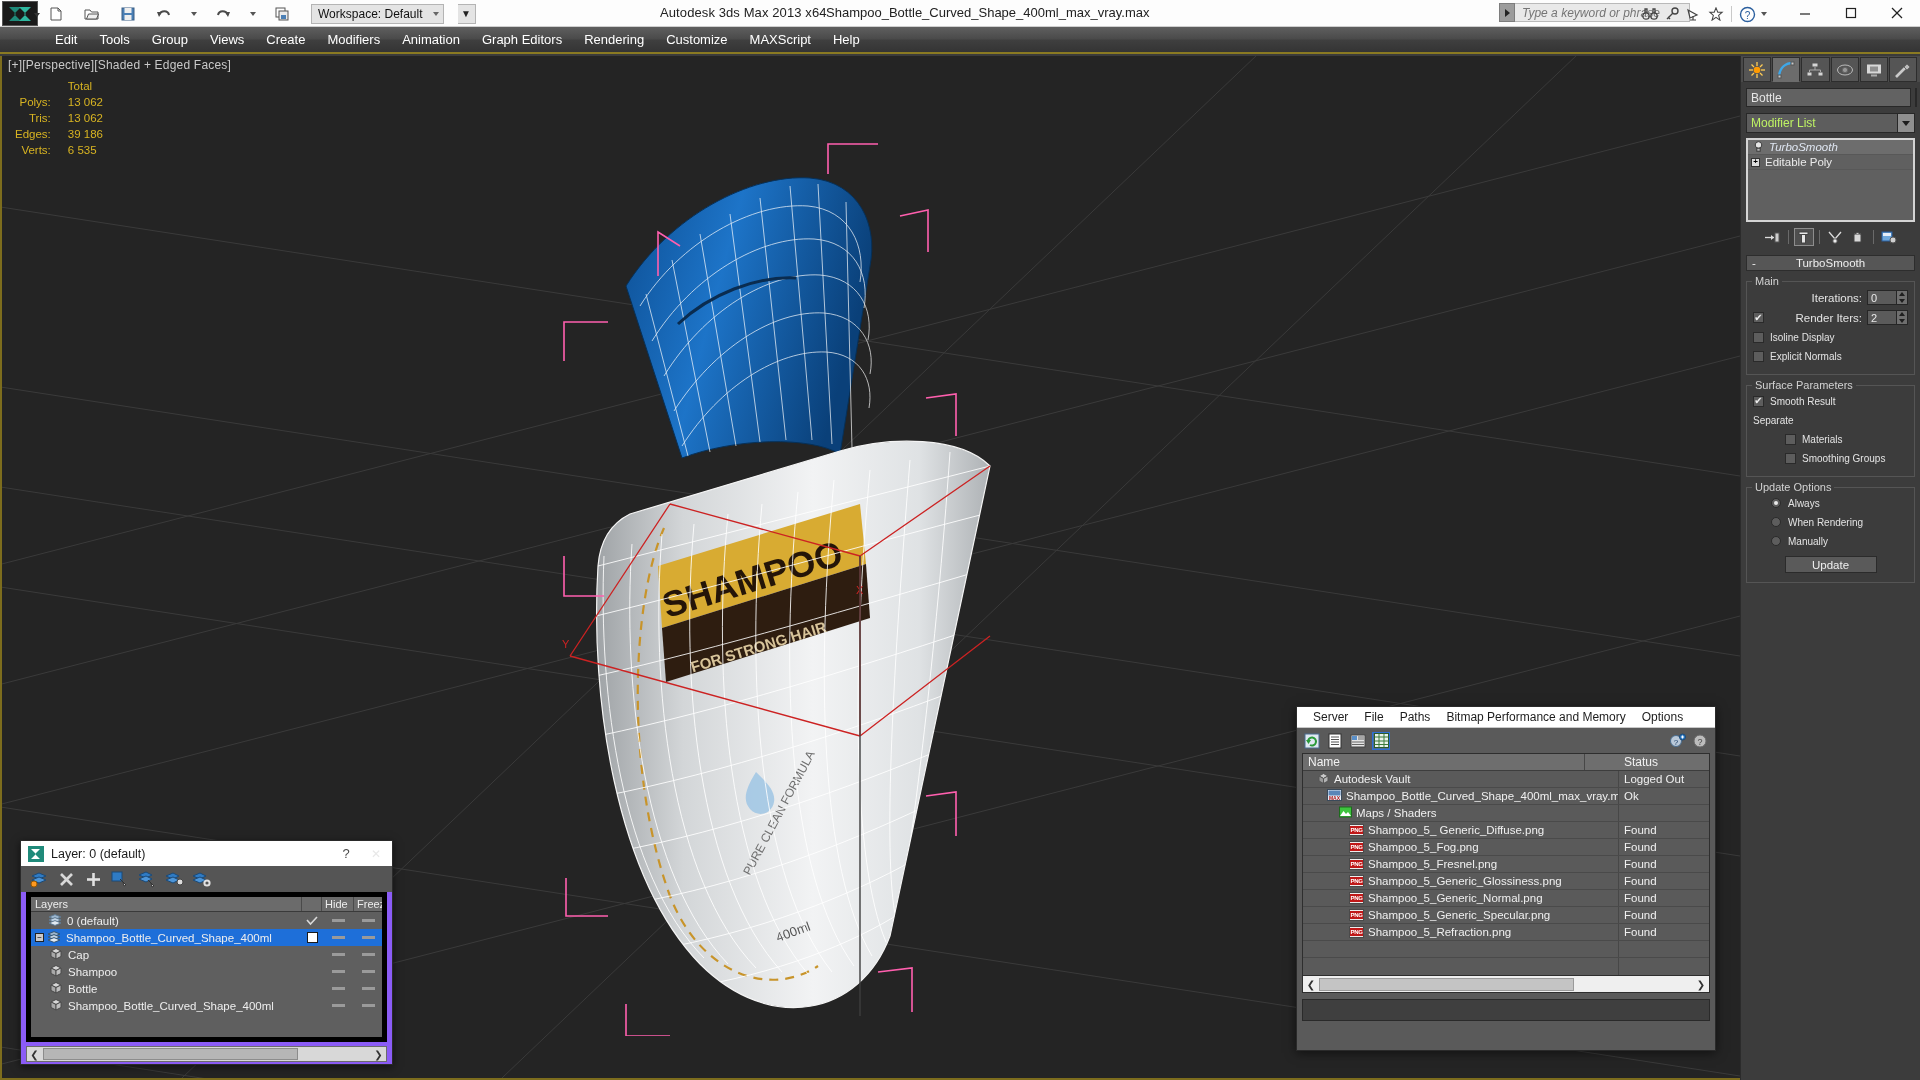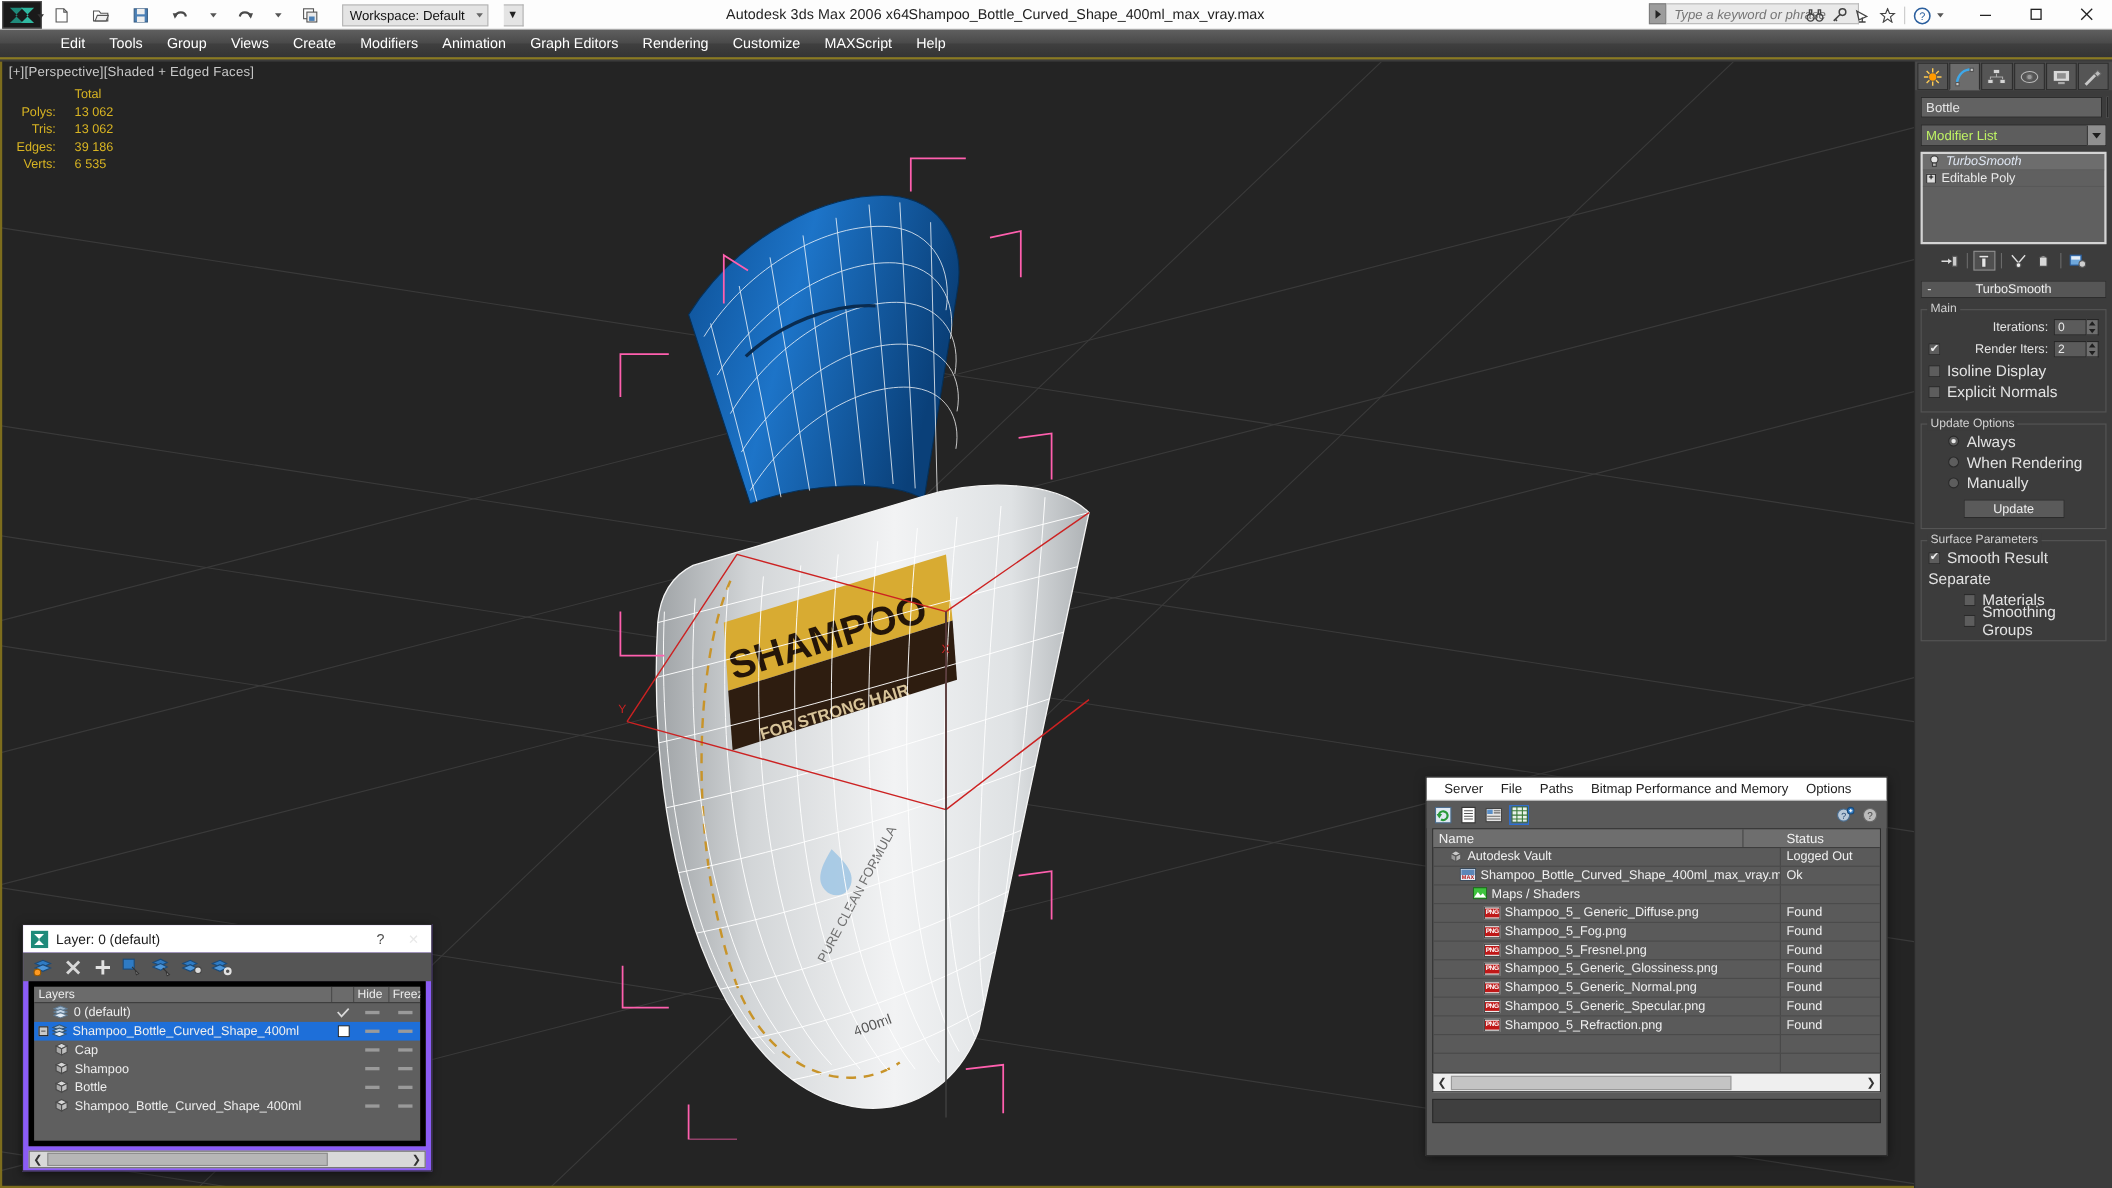--- a/index.html
+++ b/index.html
@@ -107,21 +107,21 @@
     display:flex;flex-direction:column;align-items:center;justify-content:space-around; }
   .spinbtns i { width:0;height:0;border-left:3px solid transparent;border-right:3px solid transparent; }
   .spinbtns i.u { border-bottom:4px solid #1f1f1f; }
   .spinbtns i.d { border-top:4px solid #1f1f1f; }
   .chk { width:11px;height:11px;background:#5d5d5d;border:1px solid #2a2a2a;display:inline-flex;
     align-items:center;justify-content:center;margin-right:6px;cursor:pointer;flex:none; }
   .chk.on::after { content:"✔"; font-size:10px; color:#efefef; line-height:1; }
   .rad { width:10px;height:10px;border-radius:50%;background:#5d5d5d;border:1px solid #2a2a2a;
     margin-right:7px;display:inline-flex;align-items:center;justify-content:center;cursor:pointer;flex:none; }
   .rad.on::after { content:""; width:4px;height:4px;border-radius:50%;background:#e9e9e9; }
-  .lrow { display:flex; align-items:center; height:16px; font-size:14px; color:#e3e3e3; margin-bottom:3px; }
+  .lrow { display:flex; align-items:center; height:16px; font-size:10px; color:#e3e3e3; margin-bottom:3px; }
   .updbtn { width:92px;height:17px;margin:7px auto 2px auto; background:#5a5a5a;border:1px solid #2b2b2b;
     display:flex;align-items:center;justify-content:center;font-size:11.5px;color:#efefef;cursor:pointer; }
 
   
   .layerdlg { position:absolute; left:20px; top:840px; width:373px; height:225px;
     background:#8b5cf6; border:1px solid #2a2a2a; box-shadow:0 2px 8px rgba(0,0,0,.55); z-index:20; }
   .ld-title { height:25px; background:#fff; display:flex; align-items:center; padding-left:7px; }
   .ld-title .tt { font-size:12.5px; color:#1c1c1c; margin-left:7px; }
   .ld-title .sp { flex:1; }
   .ld-q { width:28px;height:24px;display:flex;align-items:center;justify-content:center;
@@ -243,21 +243,21 @@
             <rect x="7" y="9" width="5" height="4" fill="#4a7fb5"></rect>
           </svg>
       </div>
       <div class="wsbox">
         <span>Workspace: Default</span>
         <i class="ws-caret"></i>
       </div>
       <div class="ws-drop">▼</div>
     </div>
 
-    <div class="title-app">Autodesk 3ds Max  2006 x64</div>
+    <div class="title-app">Autodesk 3ds Max  2013 x64</div>
     <div class="title-file">Shampoo_Bottle_Curved_Shape_400ml_max_vray.max</div>
 
     <div class="searchwrap">
       <div class="search-arrow">
           <i></i>
         </div>
       <input class="search-input" placeholder="Type a keyword or phrase" style="">
     </div>
 
     <div class="tb-icons">
@@ -646,53 +646,53 @@
           <span class="chk"></span>
           <span>Isoline Display</span>
         </div>
         <div class="lrow">
           <span class="chk"></span>
           <span>Explicit Normals</span>
         </div>
       </div>
 
       <div class="group">
+        <span class="gtitle">Surface Parameters</span>
+        <div class="lrow">
+          <span class="chk on"></span>
+          <span>Smooth Result</span>
+        </div>
+        <div class="lrow">
+          <span>Separate</span>
+        </div>
+        <div class="lrow" style="padding-left:32px">
+          <span class="chk"></span>
+          <span>Materials</span>
+        </div>
+        <div class="lrow" style="padding-left:32px">
+          <span class="chk"></span>
+          <span>Smoothing Groups</span>
+        </div>
+      </div>
+
+      <div class="group">
         <span class="gtitle">Update Options</span>
         <div class="lrow" style="padding-left:18px">
           <span class="rad on"></span>
           <span>Always</span>
         </div>
         <div class="lrow" style="padding-left:18px">
           <span class="rad"></span>
           <span>When Rendering</span>
         </div>
         <div class="lrow" style="padding-left:18px">
           <span class="rad"></span>
           <span>Manually</span>
         </div>
         <div class="updbtn">Update</div>
-      </div>
-
-      <div class="group">
-        <span class="gtitle">Surface Parameters</span>
-        <div class="lrow">
-          <span class="chk on"></span>
-          <span>Smooth Result</span>
-        </div>
-        <div class="lrow">
-          <span>Separate</span>
-        </div>
-        <div class="lrow" style="padding-left:32px">
-          <span class="chk"></span>
-          <span>Materials</span>
-        </div>
-        <div class="lrow" style="padding-left:32px">
-          <span class="chk"></span>
-          <span>Smoothing Groups</span>
-        </div>
       </div>
     </div>
   </div>
 
   <div class="layerdlg">
     <div class="ld-title">
       <svg width="16" height="16" viewBox="0 0 16 16">
         <rect width="16" height="16" fill="#1f8a7a"></rect>
           <polygon points="3,3 12,3 7,8 12,13 3,13 8,8" fill="#fff"></polygon>
         </svg>

